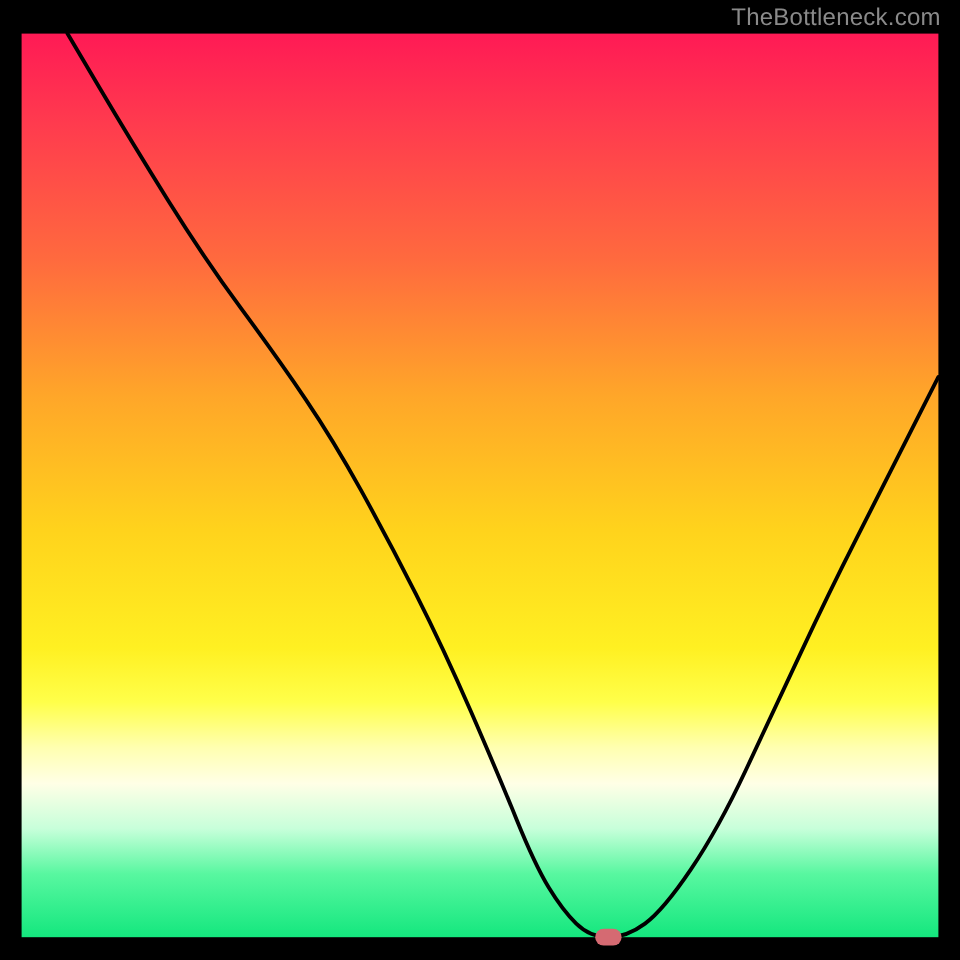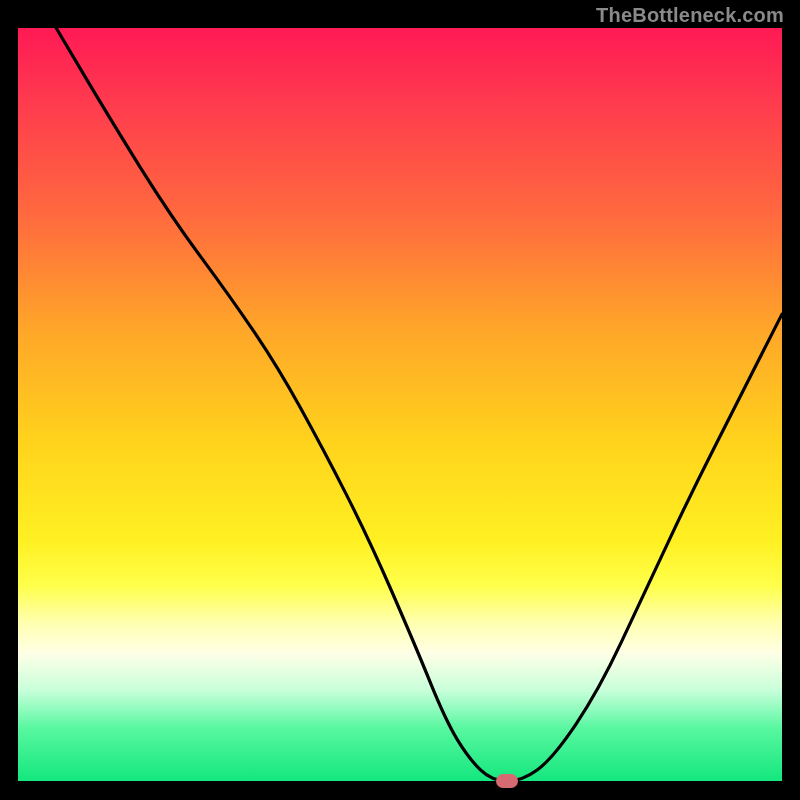--- a/index.html
+++ b/index.html
@@ -16,21 +16,21 @@
     width: 800px;
     height: 800px;
     background: #000;
   }
   .watermark {
     position: absolute;
     top: 4px;
     right: 16px;
     color: #8a8a8a;
     font-size: 20px;
-    font-weight: 700;
+    font-weight: 400;
     letter-spacing: 0.2px;
     z-index: 10;
   }
   .plot {
     position: absolute;
     left: 18px;
     top: 28px;
     width: 764px;
     height: 753px;
     background: linear-gradient(to bottom,

